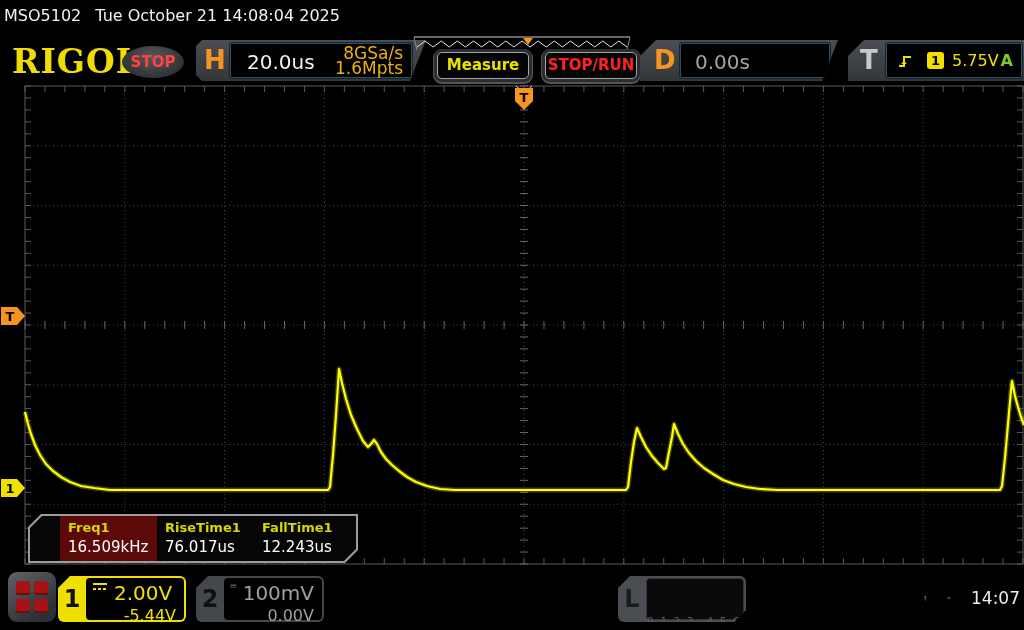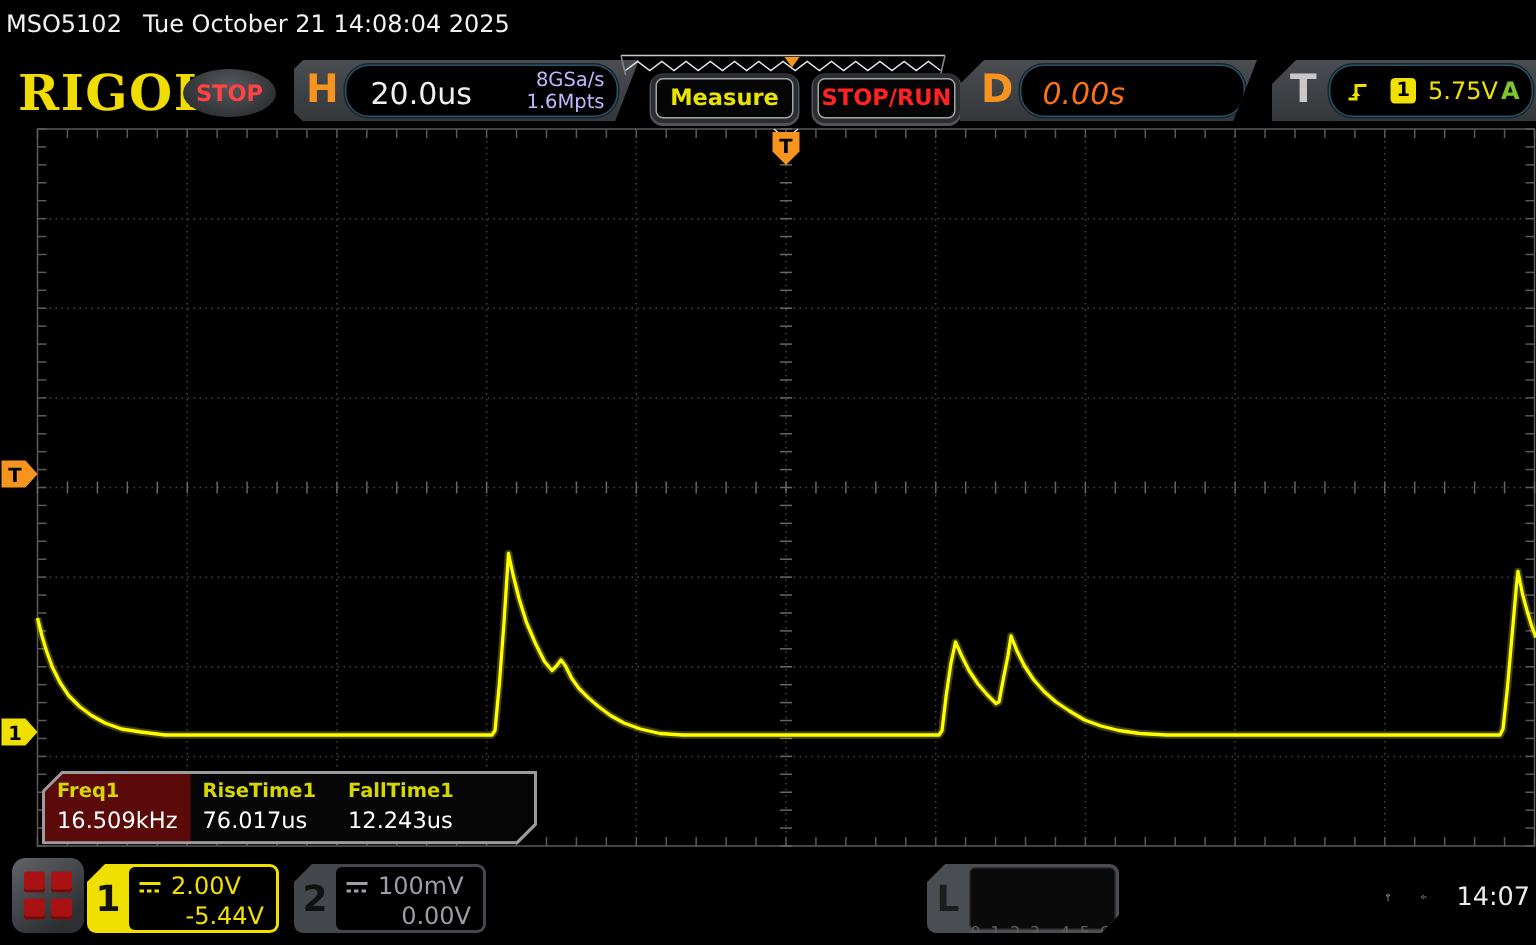--- a/index.html
+++ b/index.html
@@ -13,35 +13,35 @@
 
   
   .brand { position:absolute; left:12px; top:42px; font-family:"DejaVu Serif","Liberation Serif",serif;
            font-weight:bold; font-size:33px; color:#f0dc00; letter-spacing:1px; }
   .runstate { position:absolute; left:122px; top:46px; width:62px; height:32px; border-radius:50%;
               background:radial-gradient(ellipse at 50% 35%, #55595d 0%, #303437 70%, #232628 100%);
               color:#ff4242; font-weight:bold; font-size:15px; text-align:center; line-height:32px; }
 
   .hwidget { position:absolute; background:linear-gradient(#4a4e52,#33373a); }
   .hwidget .wlabel { position:absolute; left:8px; top:5px; font-size:26px; font-weight:bold; }
-  .innerbox { position:absolute; background:#000; border:1px solid #2e4f63; border-radius:16px;
+  .innerbox { position:absolute; background:#000; border:1px solid #2e4f63; border-radius:2px;
               box-shadow:0 0 0 1px #16262e; }
 
   #w-horiz { left:196px; top:40px; width:230px; height:41px;
              clip-path:polygon(6px 0, 100% 0, calc(100% - 16px) 100%, 6px 100%, 0 calc(100% - 6px), 0 6px); }
   #w-horiz .wlabel { color:#f79420; }
   #w-horiz .innerbox { left:34px; top:3px; width:182px; height:35px; }
   .tb-main { position:absolute; left:16px; top:6px; font-size:20px; color:#f0f0f0; }
-  .tb-rates { position:absolute; right:8px; top:2px; text-align:right; font-size:13px; color:#c4b5fd; line-height:15px; }
+  .tb-rates { position:absolute; right:8px; top:2px; text-align:right; font-size:17px; color:#eab308; line-height:15px; }
 
   #w-delay { left:640px; top:40px; width:198px; height:41px;
              clip-path:polygon(16px 0, 100% 0, calc(100% - 16px) 100%, 0 100%, 0 16px); }
   #w-delay .wlabel { left:14px; color:#f79420; }
   #w-delay .innerbox { left:40px; top:3px; width:150px; height:35px; }
-  .delay-val { position:absolute; left:14px; top:6px; font-size:20px; color:#f97316;font-style:italic; }
+  .delay-val { position:absolute; left:14px; top:6px; font-size:20px; color:#a3a3a3; }
 
   #w-trig { left:848px; top:40px; width:176px; height:41px;
             clip-path:polygon(16px 0, 100% 0, 100% 100%, 0 100%, 0 16px); }
   #w-trig .wlabel { left:12px; color:#c9c9c9; }
   #w-trig .innerbox { left:38px; top:3px; width:136px; height:35px; display:flex; align-items:center; }
   .trig-slope { margin-left:10px; }
   .trig-badge { margin-left:14px; width:17px; height:17px; background:#f0e000; color:#000; border-radius:3px;
                 font-size:13px; font-weight:bold; text-align:center; line-height:17px; }
   .trig-level { margin-left:8px; color:#f0e000; font-size:16px; }
   .trig-mode  { margin-left:auto; margin-right:8px; color:#7ec62c; font-size:16px; font-weight:bold; }
@@ -54,42 +54,42 @@
   #zigzag { position:absolute; left:413px; top:36px; width:218px; height:16px; }
 
   
   #scope { position:absolute; left:0; top:0; width:1024px; height:630px; }
 
   
   .meas-outer { position:absolute; left:28px; top:514px; width:330px; height:49px; background:#9c9c9c;
                 clip-path:polygon(13px 0, 100% 0, 100% calc(100% - 13px), calc(100% - 13px) 100%, 0 100%, 0 13px); }
   .meas-inner { position:absolute; left:2px; top:2px; right:2px; bottom:2px; background:#060606;
                 clip-path:polygon(12px 0, 100% 0, 100% calc(100% - 12px), calc(100% - 12px) 100%, 0 100%, 0 12px);
-                display:flex; }
+                display:flex; padding-left:30px; }
   .meas-col { width:97px; padding:4px 0 0 8px; }
   .meas-col.hl { background:#5c0909; }
   .meas-label { font-size:13px; font-weight:bold; color:#d6d600; }
   .meas-value { font-size:15px; color:#ffffff; margin-top:3px; }
 
   
   .gridbtn { position:absolute; left:8px; top:572px; width:48px; height:50px; border-radius:9px;
              background:linear-gradient(145deg,#606468 0%,#2c3033 80%); display:grid;
              grid-template-columns:14px 14px; grid-template-rows:14px 14px; gap:4px;
              justify-content:center; align-content:center; }
   .gridbtn i { background:#a81212; border-radius:2px; box-shadow:inset 0 -2px 0 #700c0c; }
 
   .chwidget { position:absolute; top:576px; width:128px; height:46px; border-radius:6px;
               clip-path:polygon(12px 0, 100% 0, 100% 100%, 0 100%, 0 12px); }
   #ch1 { left:58px; background:#f0e000; }
   #ch2 { left:196px; background:#44484c; }
   .ch-num { position:absolute; left:0; top:0; width:28px; height:100%; font-size:24px; font-weight:bold;
             color:#111; text-align:center; line-height:46px; }
   .ch-body { position:absolute; left:28px; top:2px; right:2px; bottom:2px; background:#000; border-radius:4px;
              padding:3px 8px 0 6px; }
-  .ch-row1 { display:flex; align-items:center; font-size:16px; }
+  .ch-row1 { display:flex; font-size:20px; }
   .ch-row2 { text-align:right; font-size:16px; margin-top:1px; }
   #ch1 .ch-body { color:#f0e000; }
   #ch2 .ch-body { color:#9aa0a4; }
   .coup { margin-right:6px; }
 
   .lwidget { position:absolute; left:618px; top:576px; width:128px; height:46px; background:#4a4e52; border-radius:6px;
              clip-path:polygon(12px 0, 100% 0, 100% calc(100% - 12px), calc(100% - 12px) 100%, 0 100%, 0 12px); }
   .l-num { position:absolute; left:0; top:0; width:28px; height:100%; font-size:24px; font-weight:bold;
            color:#1c1c1c; text-align:center; line-height:46px; }
   .l-body { position:absolute; left:28px; top:2px; right:2px; bottom:2px; background:#0a0a0a; border-radius:4px;

